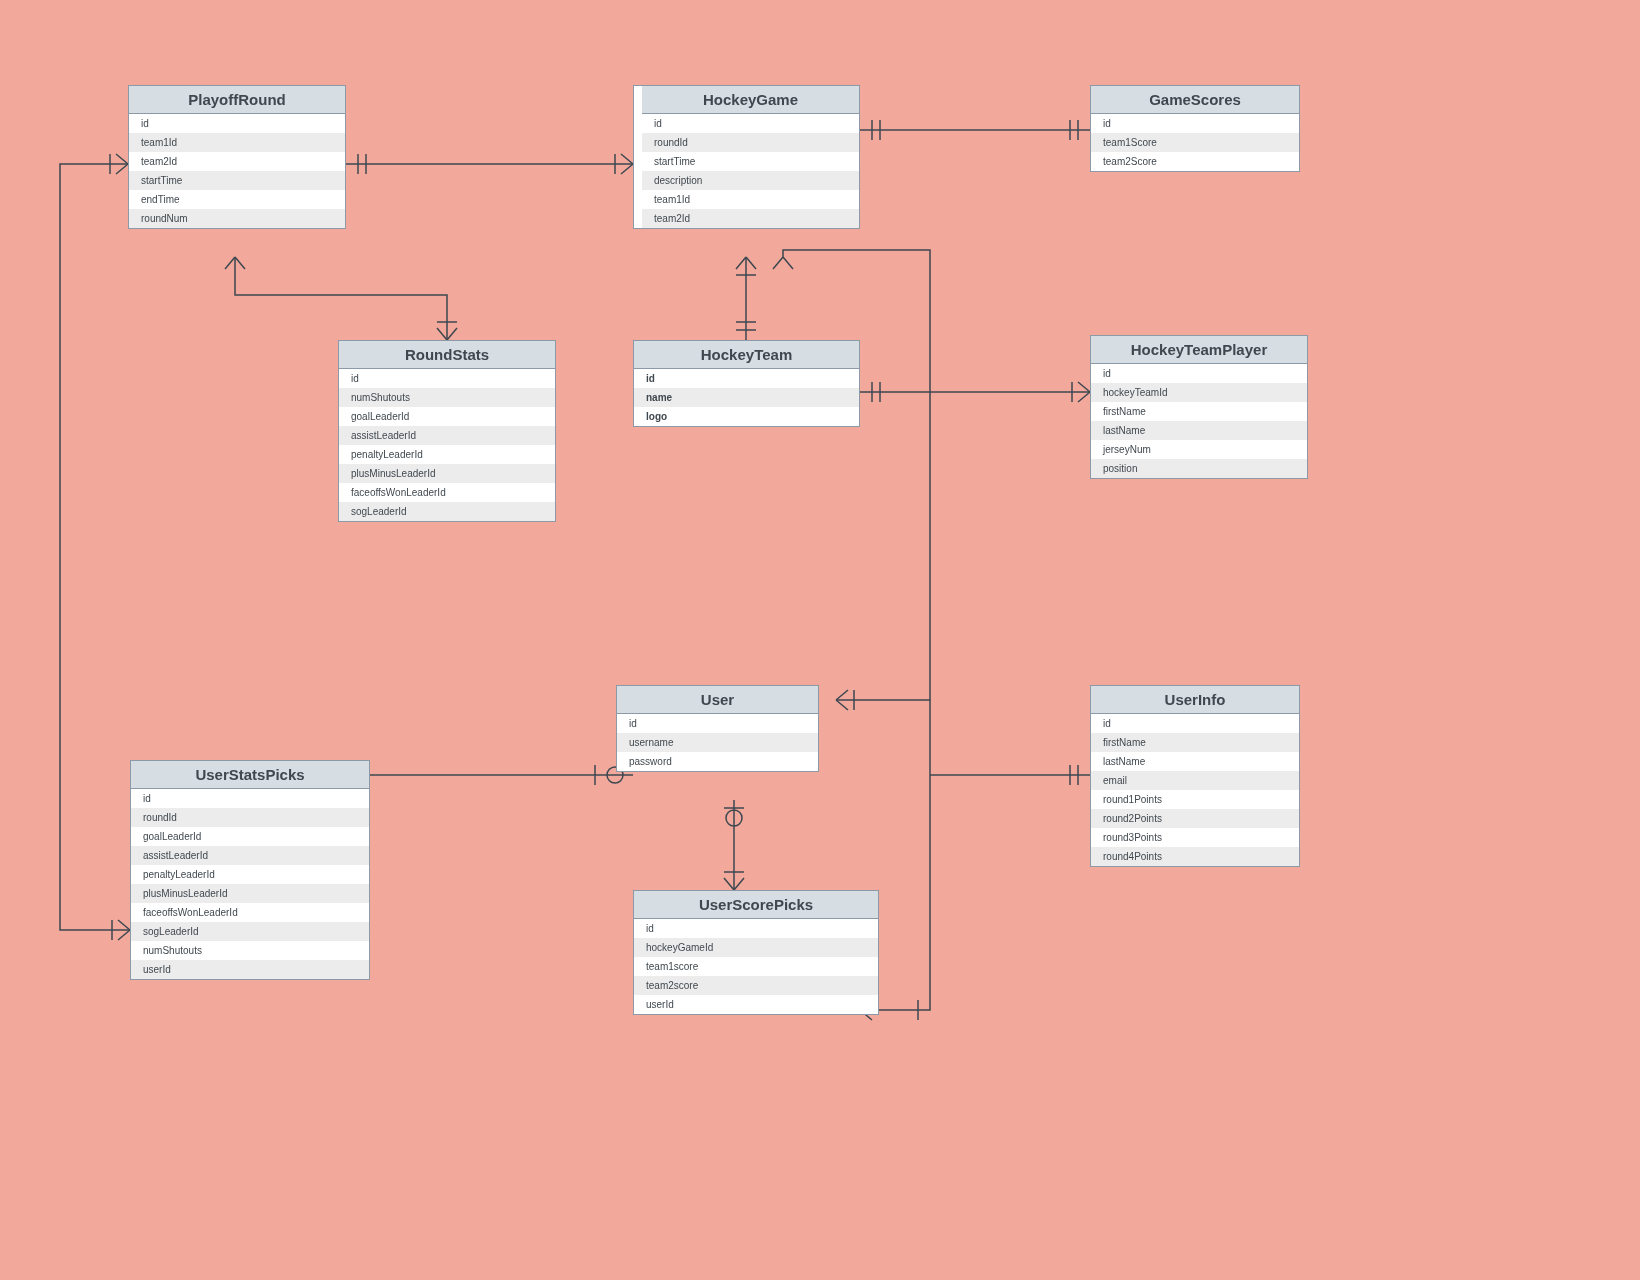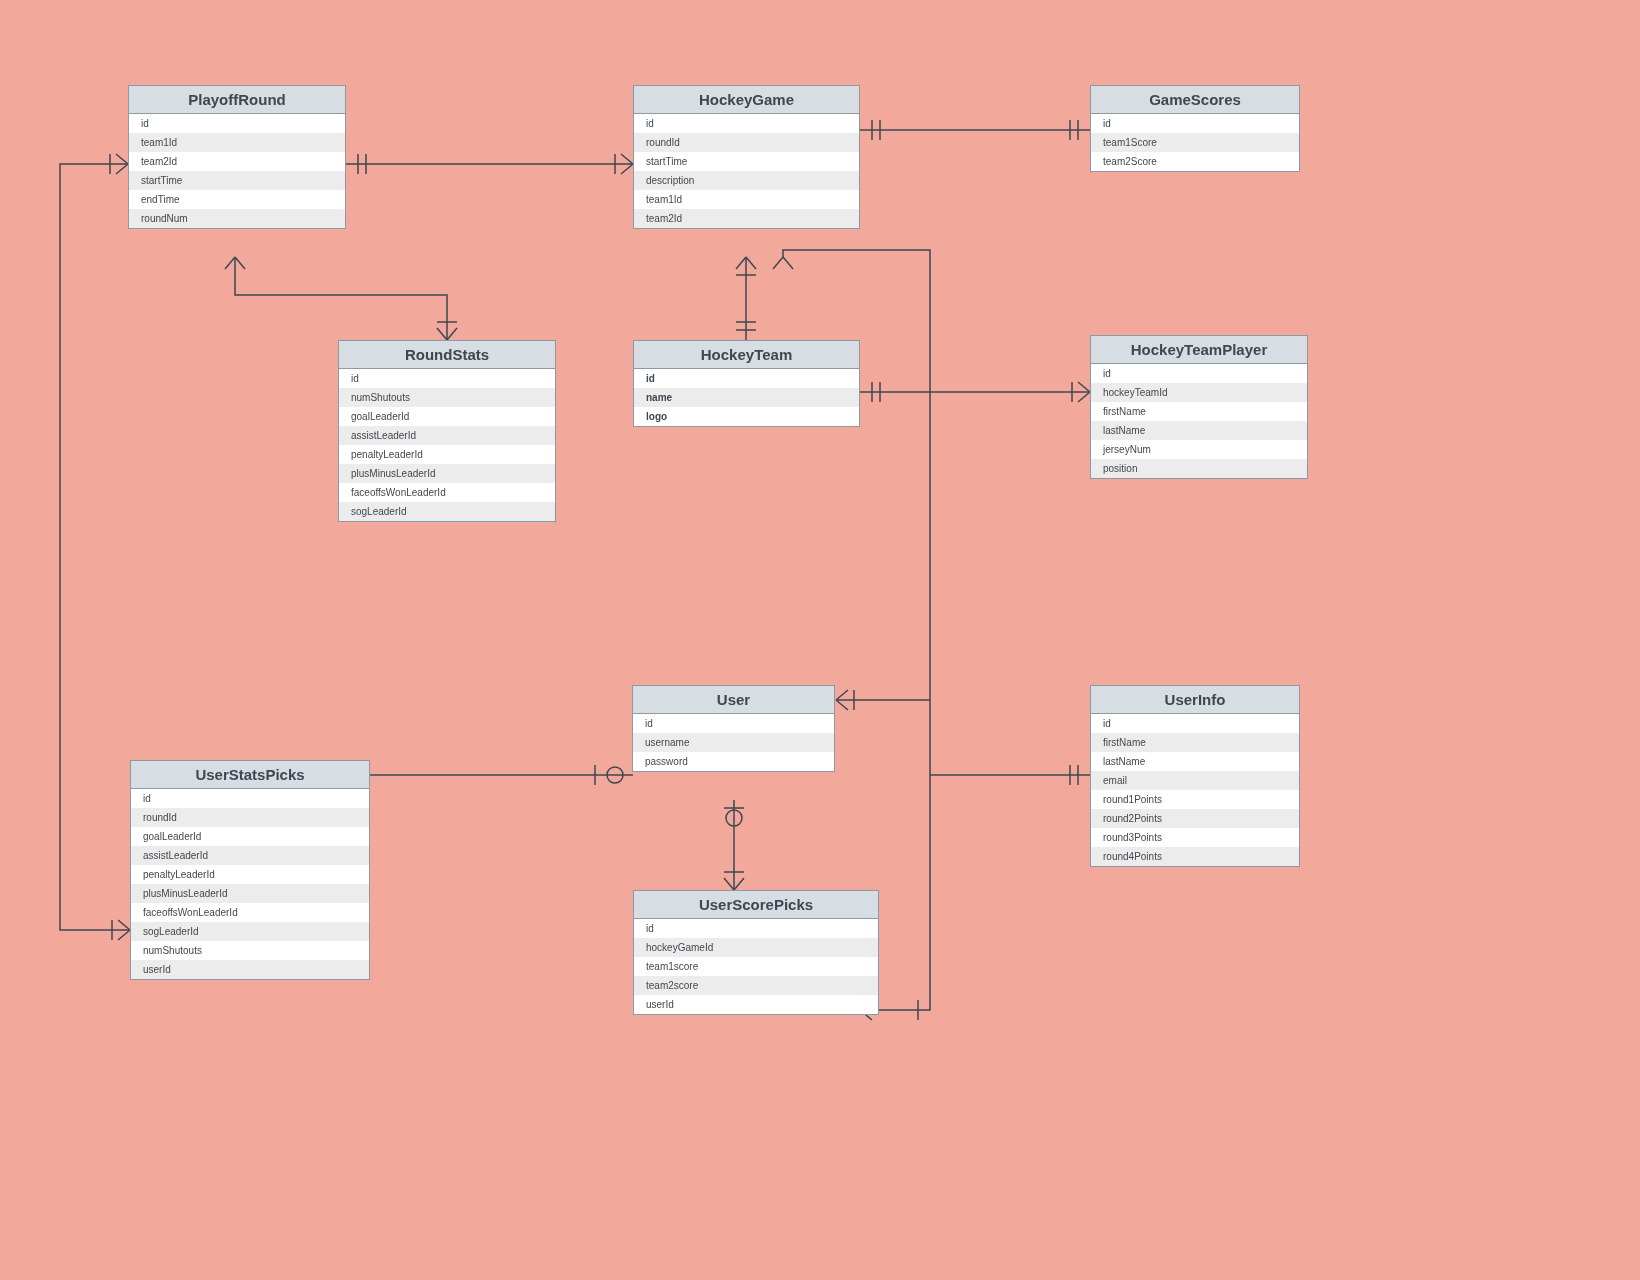--- a/index.html
+++ b/index.html
@@ -128,21 +128,21 @@
   <div class="fields">
         <div class="field">id</div>
         <div class="field alt">team1Id</div>
         <div class="field">team2Id</div>
         <div class="field alt">startTime</div>
         <div class="field">endTime</div>
         <div class="field alt">roundNum</div>
       </div>
 </div>
 
-<div class="entity" style="left:633px; top:85px; width:227px;">
+<div class="entity" style="left:633px; top:85px; width:227px;padding-left:8px;">
   <div class="entity-header">HockeyGame</div>
   <div class="fields">
         <div class="field">id</div>
         <div class="field alt">roundId</div>
         <div class="field">startTime</div>
         <div class="field alt">description</div>
         <div class="field">team1Id</div>
         <div class="field alt">team2Id</div>
       </div>
 </div>
@@ -184,21 +184,21 @@
   <div class="fields">
         <div class="field">id</div>
         <div class="field alt">hockeyTeamId</div>
         <div class="field">firstName</div>
         <div class="field alt">lastName</div>
         <div class="field">jerseyNum</div>
         <div class="field alt">position</div>
       </div>
 </div>
 
-<div class="entity" style="left:632px; top:685px; width:203px;">
+<div class="entity" style="left:616px; top:685px; width:203px;">
   <div class="entity-header">User</div>
   <div class="fields">
         <div class="field">id</div>
         <div class="field alt">username</div>
         <div class="field">password</div>
       </div>
 </div>
 
 <div class="entity" style="left:1090px; top:685px; width:210px;">
   <div class="entity-header">UserInfo</div>

